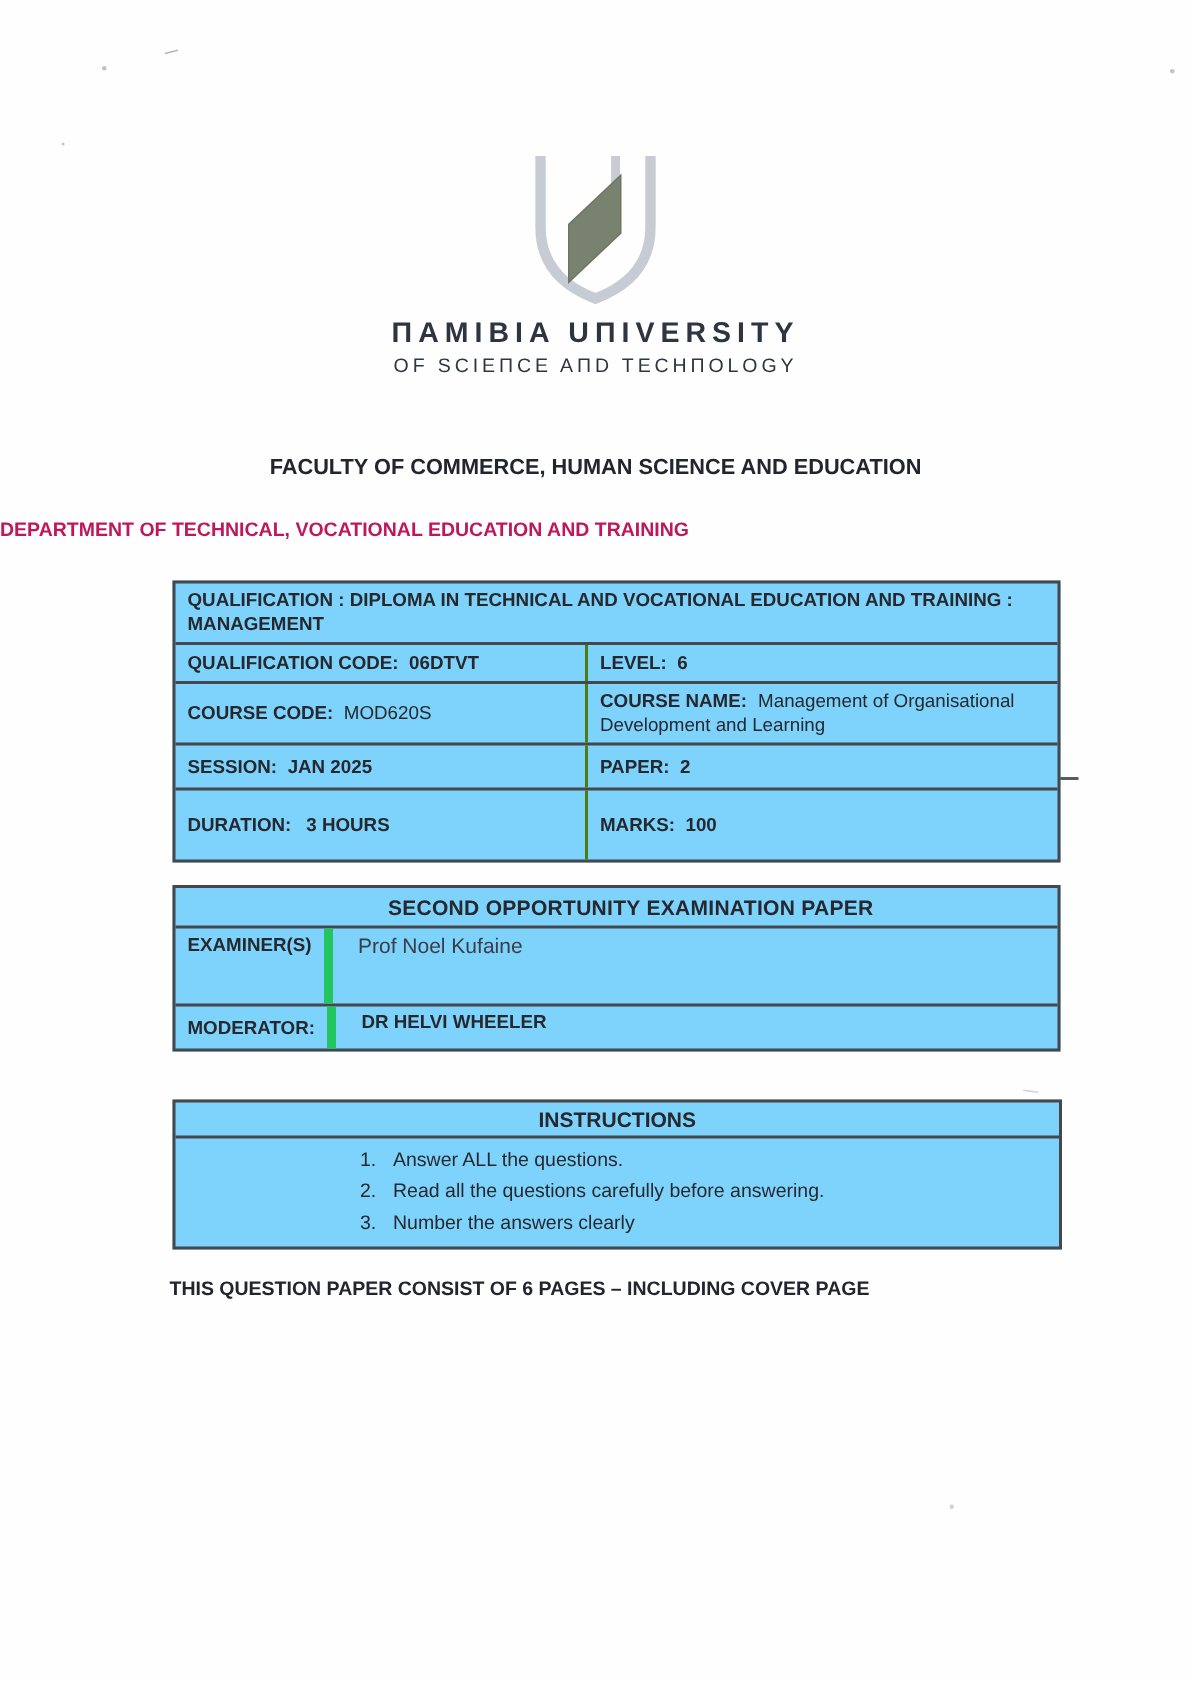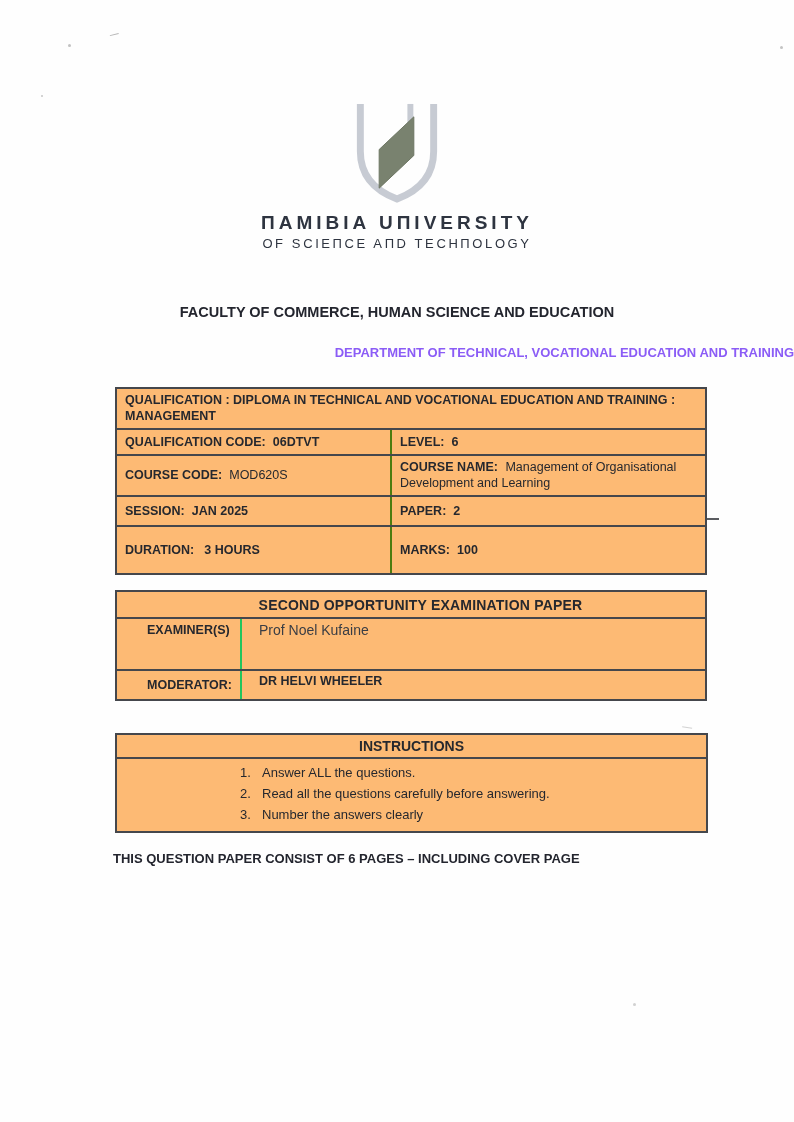--- a/index.html
+++ b/index.html
@@ -29,28 +29,28 @@
     color:#2e3440;
   }
 
   
   .faculty {
     position:absolute; top:304px; left:0; width:100%;
     text-align:center; font-weight:700; font-size:14.5px; color:#23252e;
   }
   .department {
     position:absolute; top:345px; left:0; width:100%;
-    text-align:right; font-weight:700; font-size:13px; color:#8b5cf6;
+    text-align:left; font-weight:700; font-size:13px; color:#be185d;
   }
 
   
   .doc-table {
     position:absolute; left:115px; width:592px;
     border:2px solid #45474c;
-    background:#fdba74;
+    background:#7dd3fc;
     font-size:12.5px;
   }
   .trow { display:flex; border-top:2px solid #45474c; }
   .trow.first { border-top:none; }
   .cell { padding:3px 8px; display:flex; align-items:center; }
   .cell.topalign { align-items:flex-start; }
   .cell-l { border-right:2px solid #4d7c0f; flex:0 0 275px; }
   .cell-r { flex:1; }
   .lbl { font-weight:700; white-space:nowrap; }
   .val { font-weight:700; margin-left:7px; }
@@ -65,21 +65,21 @@
   .t1 .r-course{ min-height:39px; }
   .t1 .r-sess  { height:30px; }
   .t1 .r-dur   { height:48px; }
   .qual-cell { padding:3px 8px; font-weight:700; line-height:1.3; }
   .course-name-cell { display:block; padding:3px 8px; line-height:1.35; }
 
   
   .t2 { top:590px; }
   .t2 .hdr { height:25px; display:flex; align-items:center; justify-content:center;
              font-weight:700; font-size:14px; letter-spacing:.2px;margin-left:19px; }
-  .t2 .cell-l2 { border-right:2px solid #22c55e; flex:0 0 103px; padding:4px 8px;margin-left:22px; }
+  .t2 .cell-l2 { border-right:6px solid #22c55e; flex:0 0 103px; padding:4px 8px; }
   .t2 .r-exam { height:52px; }
   .t2 .r-mod  { height:30px; }
   .examiner-val { font-size:14px; font-weight:400; color:#3a3d44; margin-left:9px; }
   .moderator-val { font-size:12.5px; font-weight:700; margin-left:9px; }
 
   
   .t3 { top:733px; width:593px; }
   .t3 .hdr { height:22px; display:flex; align-items:center; justify-content:center;
              font-weight:700; font-size:14px; }
   .t3 .body { min-height:63px; padding:3px 0 6px 0; }

